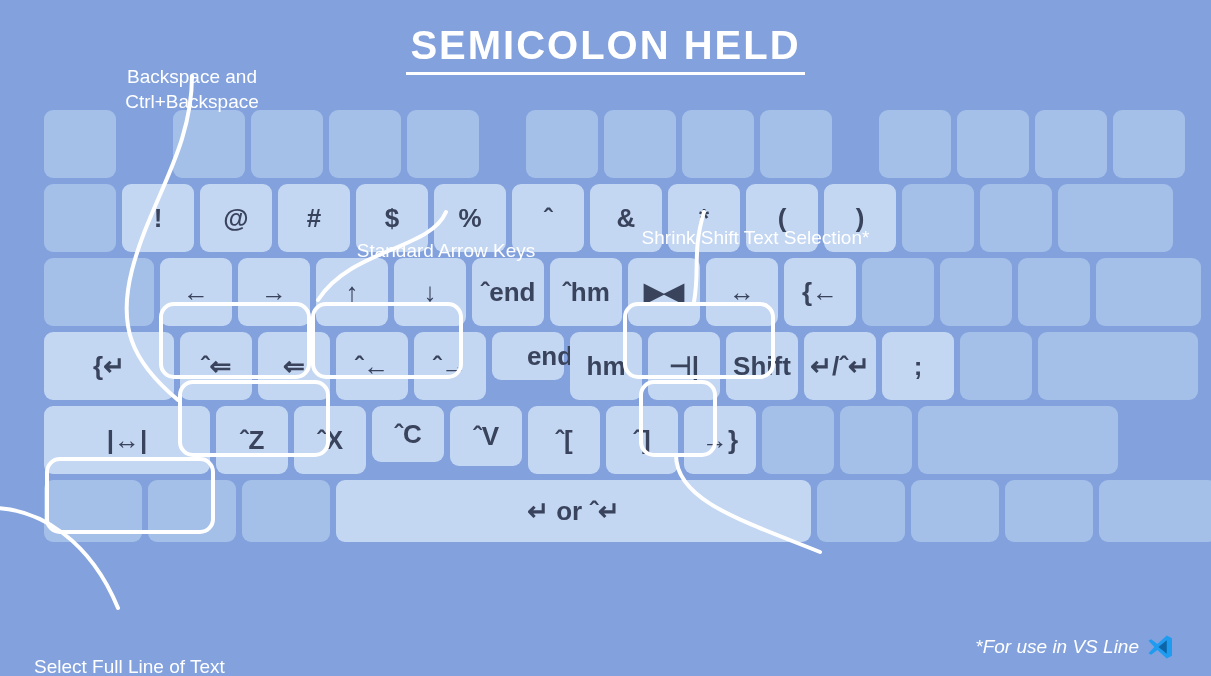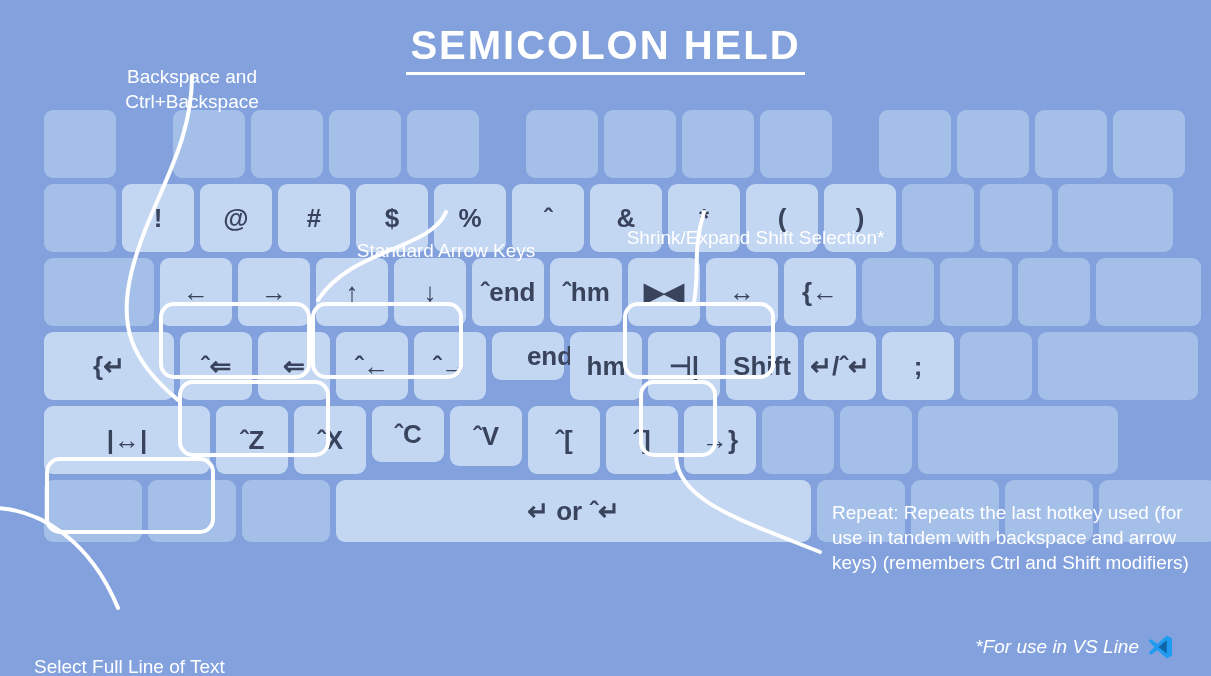--- a/index.html
+++ b/index.html
@@ -227,22 +227,21 @@
       <path d="M446 212 C 430 250, 352 248, 318 300"></path>
       <path d="M704 212 C 692 252, 700 268, 694 302"></path>
       <path d="M676 455 C 676 500, 740 520, 820 552"></path>
       <path d="M-4 508 C 40 510, 90 540, 118 608"></path>
     </g>
   </svg>
 
   <div class="anno c" style="left:82px;  top:24px;  width:220px;">Backspace and
 Ctrl+Backspace</div>
   <div class="anno c" style="left:336px; top:198px; width:220px;">Standard Arrow Keys</div>
-  <div class="anno c" style="left:608px; top:185px; width:295px;">Shrink/Expand Shift Selection*</div>
-  <div class="anno l" style="left:832px; top:500px; width:368px;">Repeat: Repeats the last hotkey used (for use in tandem with backspace and arrow keys) (remembers Ctrl and Shift modifiers)</div>
+  <div class="anno c" style="left:608px; top:185px; width:295px;">Shrink/Shift Text Selection*</div>
   <div class="anno l" style="left:34px;  top:622px; width:300px;margin-top:32px;">Select Full Line of Text</div>
 
   <div class="vscode-note">
     <span>*For use in VS Line</span>
     <svg width="26" height="26" viewBox="0 0 100 100">
       <path d="M76 6 L96 16 L96 84 L76 94 L40 62 L16 80 L6 74 L28 50 L6 26 L16 20 L40 38 Z" fill="#1f9cf0"></path>
       <path d="M76 24 L76 76 L44 50 Z" fill="#0d65a8"></path>
     </svg>
   </div>
 

